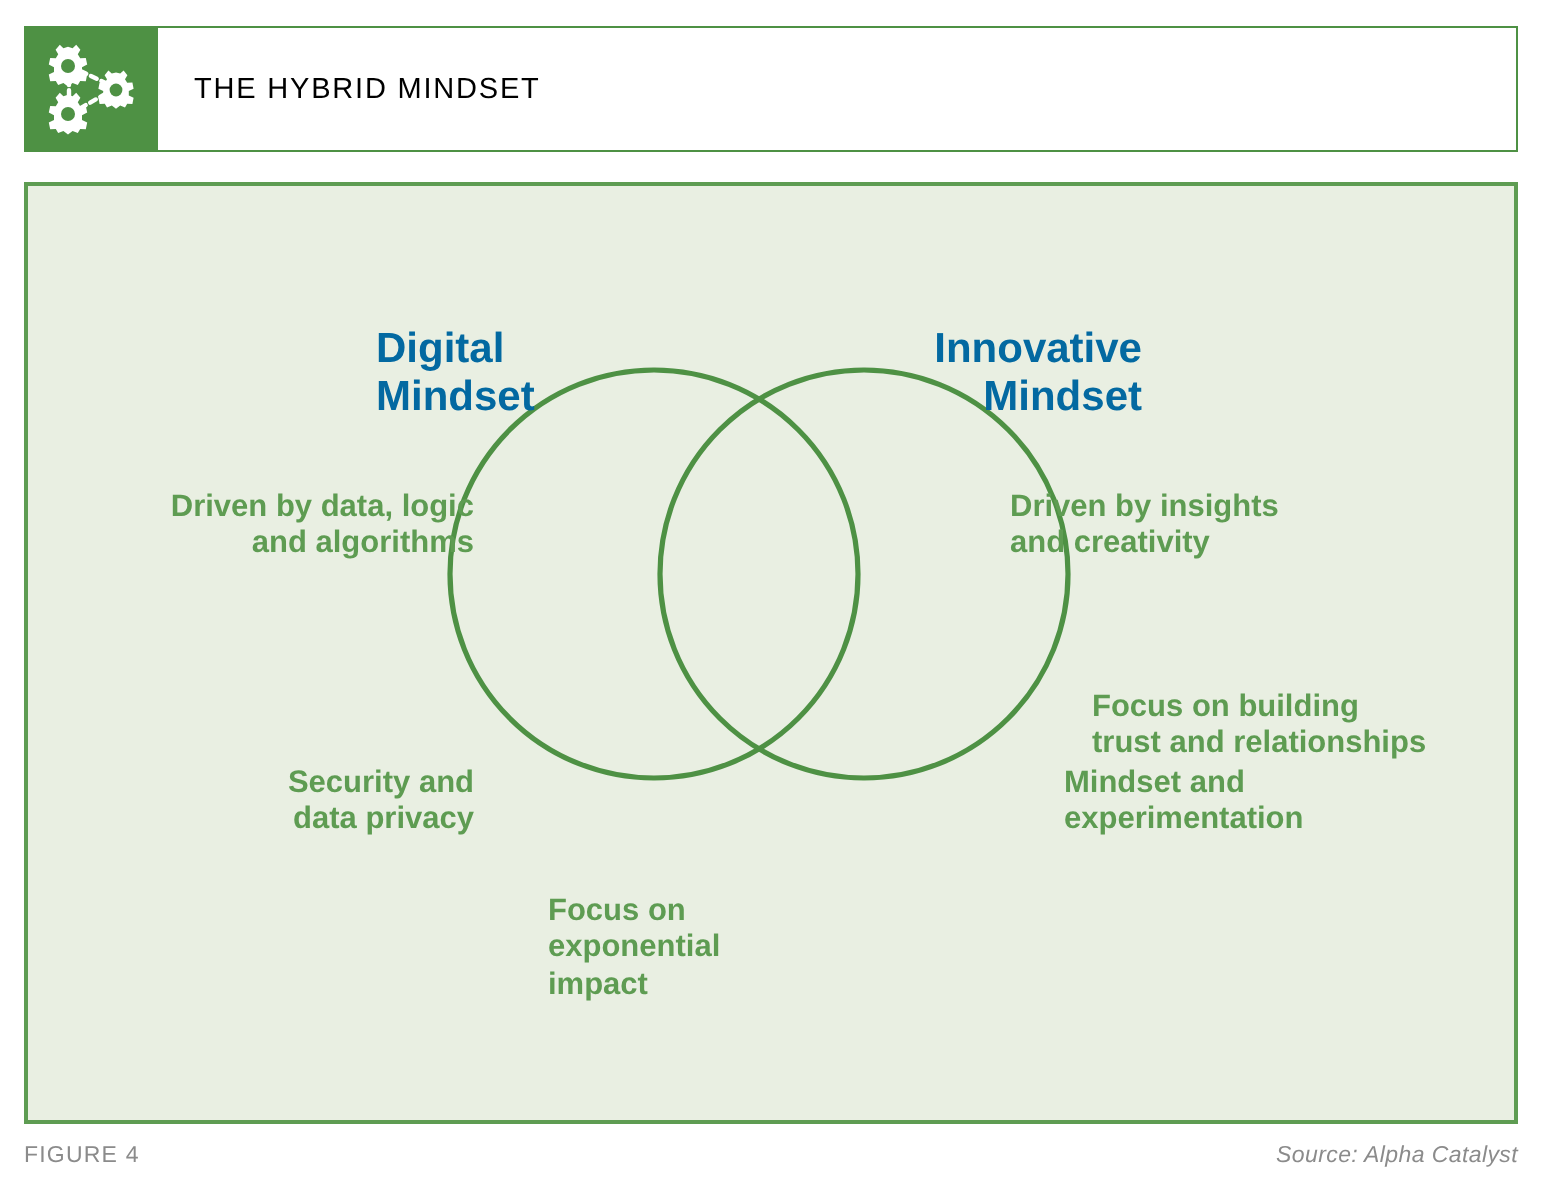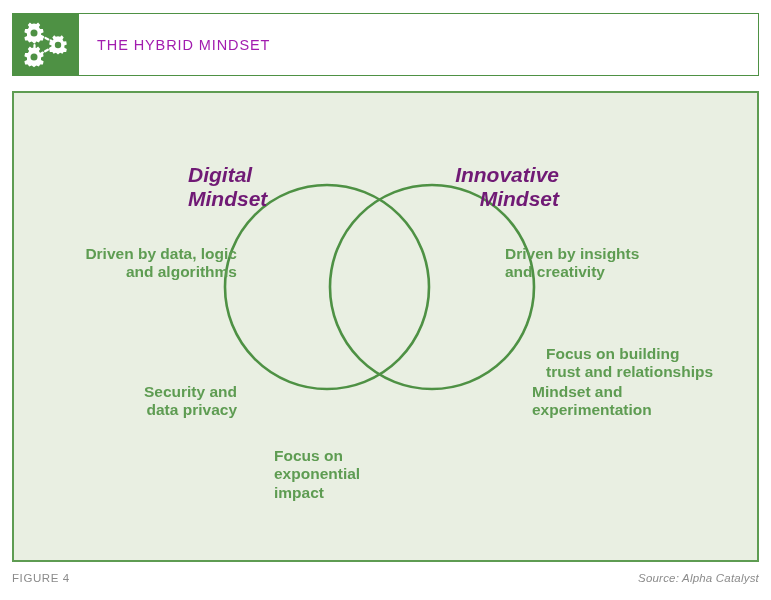--- a/index.html
+++ b/index.html
@@ -39,21 +39,21 @@
   }
   #brand-logo svg { display: block; }
   #header-title {
     flex: 1 1 auto;
     display: flex;
     align-items: center;
     padding-left: 18px;
     font-size: 14.5px;
     letter-spacing: 0.9px;
     font-weight: 400;
-    color: #a21caf;
+    color: #000000;
   }
 
   
   #figure-panel {
     position: absolute;
     left: 12px;
     top: 91px;
     width: 747px;
     height: 471px;
     box-sizing: border-box;
@@ -70,31 +70,30 @@
     width: 747px;
     height: 471px;
   }
 
   
   .venn-heading {
     position: absolute;
     font-size: 21px;
     font-weight: bold;
     line-height: 1.16;
-    color: #701a75;
+    color: #0369a1;
     white-space: pre-line;
-    font-style: italic;
   }
   #heading-digital {
     left: 174px;
     top: 70px;
     text-align: left;
   }
   #heading-innovative {
-    right: 198px;
+    right: 186px;
     top: 70px;
     text-align: right;
   }
 
   
   .venn-label {
     position: absolute;
     font-size: 15.5px;
     font-weight: bold;
     line-height: 1.18;

